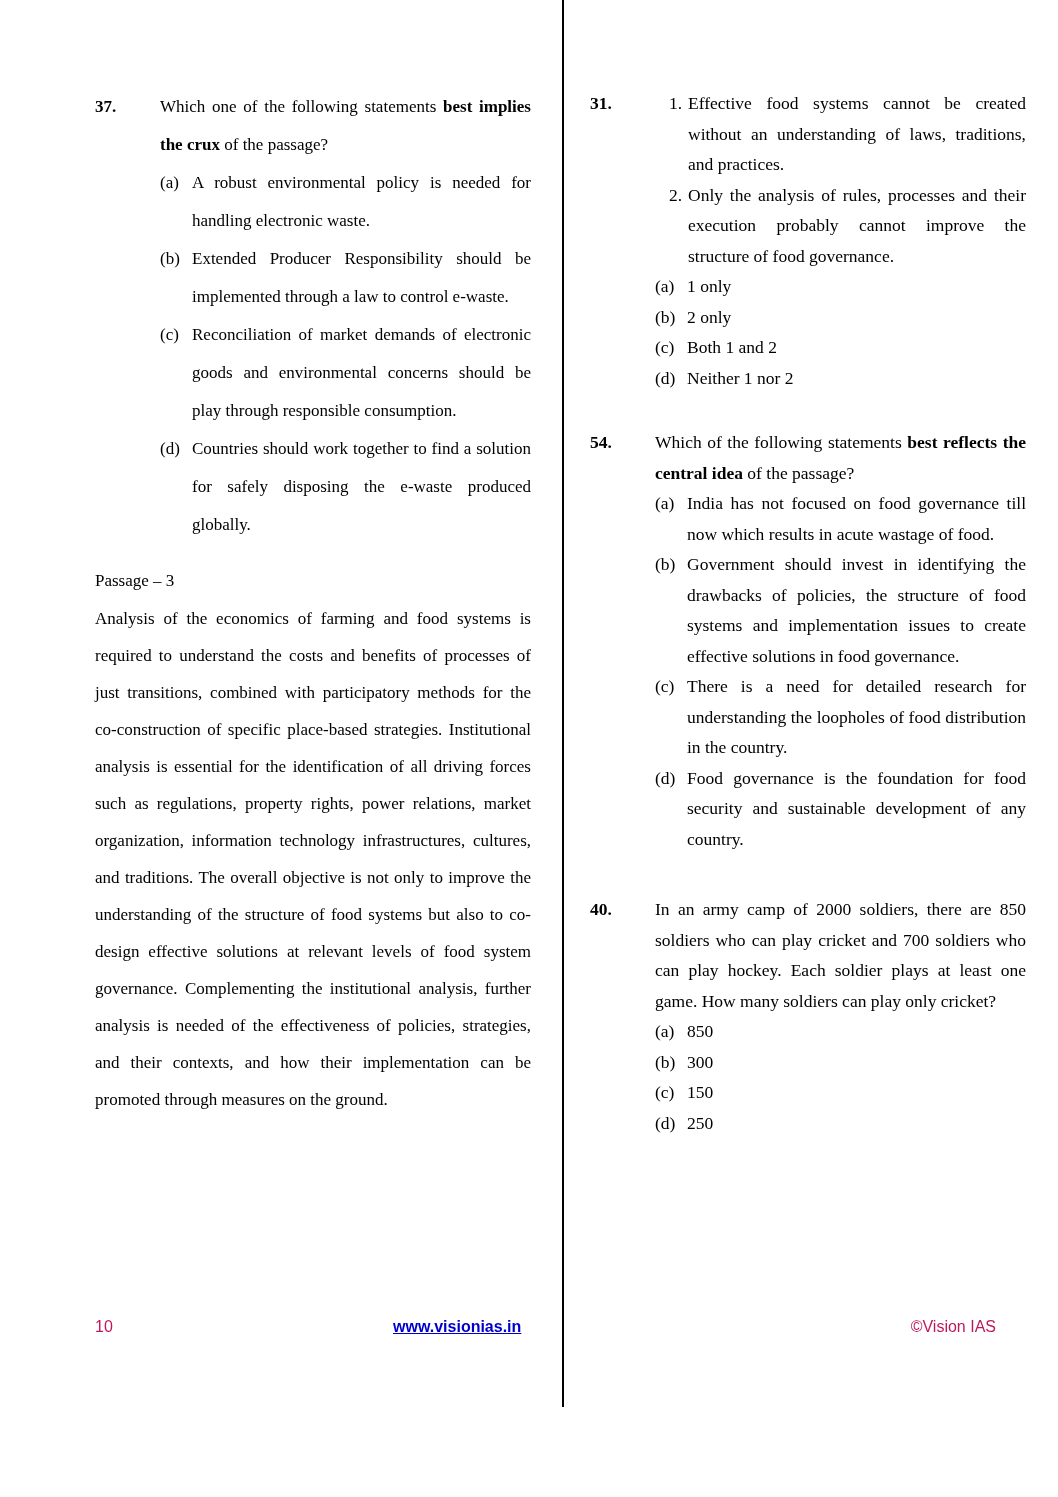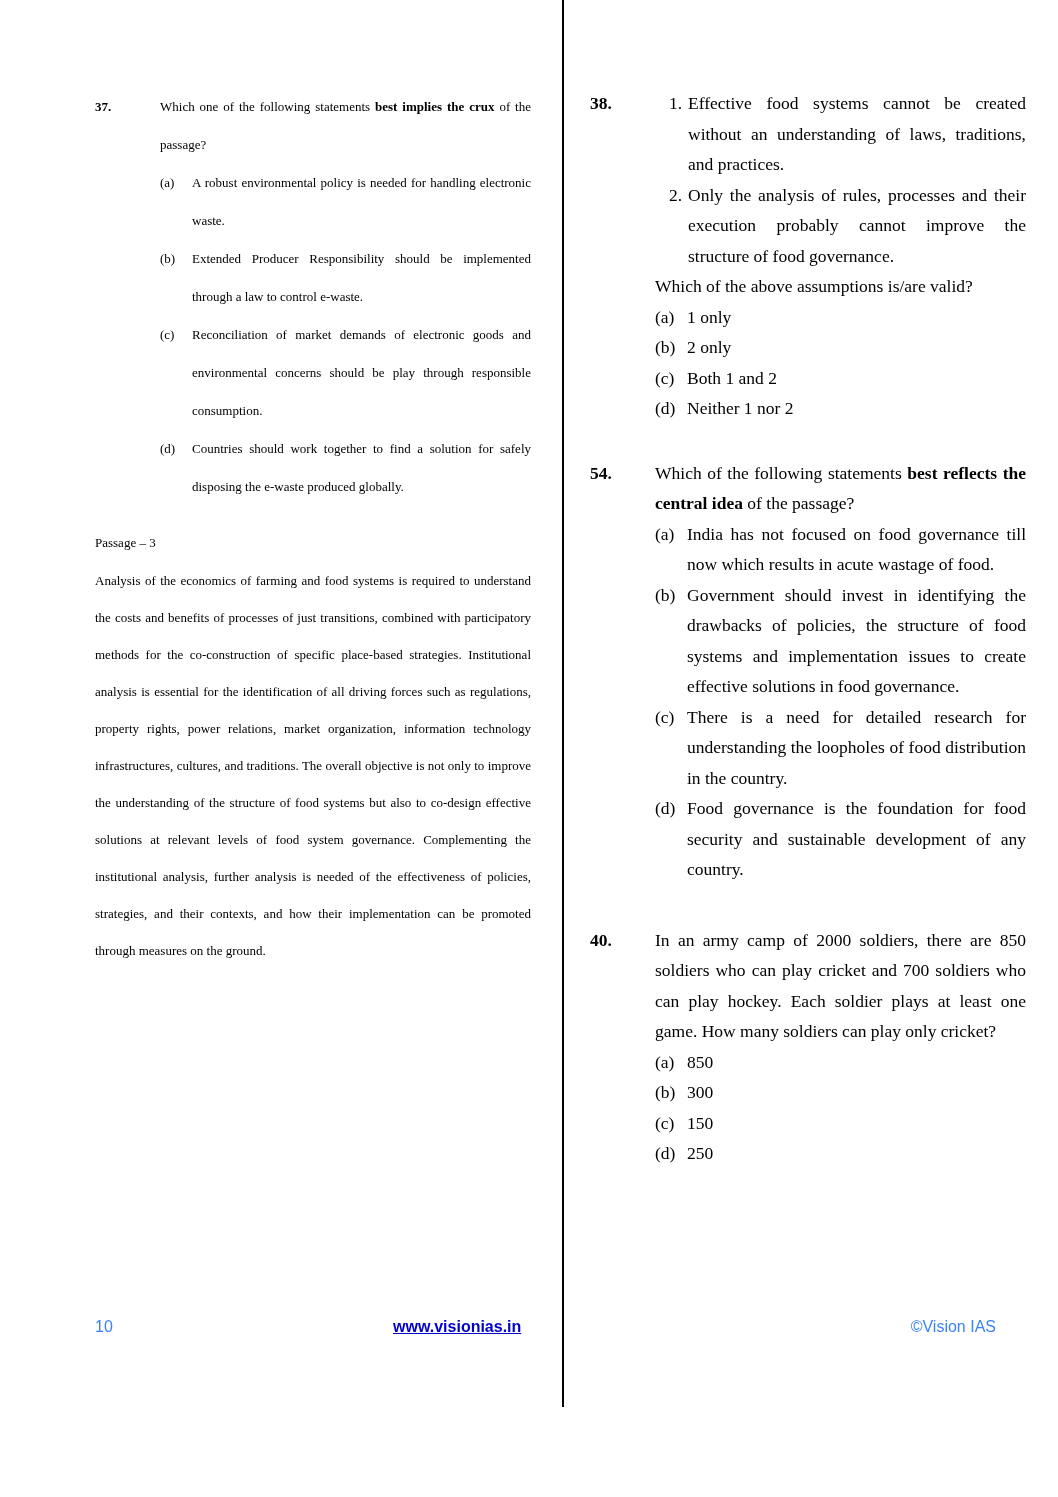--- a/index.html
+++ b/index.html
@@ -14,21 +14,21 @@
   }
   .divider {
     position: absolute;
     left: 562px;
     top: 0;
     width: 2px;
     height: 1407px;
     background: #000000;
   }
   .col { position: absolute; top: 88px; width: 436px; }
-  .col-left  { left: 95px;  font-size: 13px; line-height: 38px; }
+  .col-left  { left: 95px;  font-size: 17px; line-height: 38px; }
   .col-right { left: 590px; font-size: 17.5px; line-height: 30.5px; }
 
   .question { display: flex; align-items: flex-start; }
   .qnum { width: 65px; flex-shrink: 0; font-weight: bold; }
   .qbody { flex: 1; min-width: 0; }
   .just { text-align: justify; }
 
   .opt { display: flex; align-items: flex-start; }
   .optlabel { width: 32px; flex-shrink: 0; }
   .opttext { flex: 1; min-width: 0; }
@@ -36,21 +36,21 @@
   .stmt { display: flex; align-items: flex-start; margin-left: 14px; }
   .stmtlabel { width: 19px; flex-shrink: 0; }
   .stmttext { flex: 1; min-width: 0; }
 
   .passage-title { text-align: left; font-weight: normal; margin-top: 18px; line-height: 38px; }
   .passage-body  { line-height: 37px; }
 
   .q39 { margin-top: 34px; }
   .q40 { margin-top: 40px; }
 
-  .footer-item { position: absolute; top: 1318px; font-family: "Liberation Sans", sans-serif; font-size: 16px; color: #3b82f6; }
+  .footer-item { position: absolute; top: 1318px; font-family: "Liberation Sans", sans-serif; font-size: 16px; color: #be185d; }
   .footer-page-number { left: 95px; }
   .footer-link {
     left: 393px;
     font-weight: bold;
     color: #0000cc;
     text-decoration: underline;
     cursor: pointer;
   }
   .footer-copyright { right: 62px; }
   b { font-weight: bold; }
@@ -88,31 +88,30 @@
     </div>
 
     <div class="passage-title">Passage – 3</div>
     <div class="passage-body just">Analysis of the economics of farming and food systems is required to understand the costs and benefits of processes of just transitions, combined with participatory methods for the co-construction of specific place-based strategies. Institutional analysis is essential for the identification of all driving forces such as regulations, property rights, power relations, market organization, information technology infrastructures, cultures, and traditions. The overall objective is not only to improve the understanding of the structure of food systems but also to co-design effective solutions at relevant levels of food system governance. Complementing the institutional analysis, further analysis is needed of the effectiveness of policies, strategies, and their contexts, and how their implementation can be promoted through measures on the ground.</div>
 
   </div>
 
   <div class="col col-right">
 
     <div class="question">
-      <div class="qnum">38.</div>
+      <div class="qnum">31.</div>
       <div class="qbody">
         <div class="stmt">
           <div class="stmtlabel">1.</div>
           <div class="stmttext just">Effective food systems cannot be created without an understanding of laws, traditions, and practices.</div>
         </div>
         <div class="stmt">
           <div class="stmtlabel">2.</div>
           <div class="stmttext just">Only the analysis of rules, processes and their execution probably cannot improve the structure of food governance.</div>
         </div>
-        <div>Which of the above assumptions is/are valid?</div>
         <div class="opt">
           <div class="optlabel">(a)</div>
           <div class="opttext">1 only</div>
         </div>
         <div class="opt">
           <div class="optlabel">(b)</div>
           <div class="opttext">2 only</div>
         </div>
         <div class="opt">
           <div class="optlabel">(c)</div>

